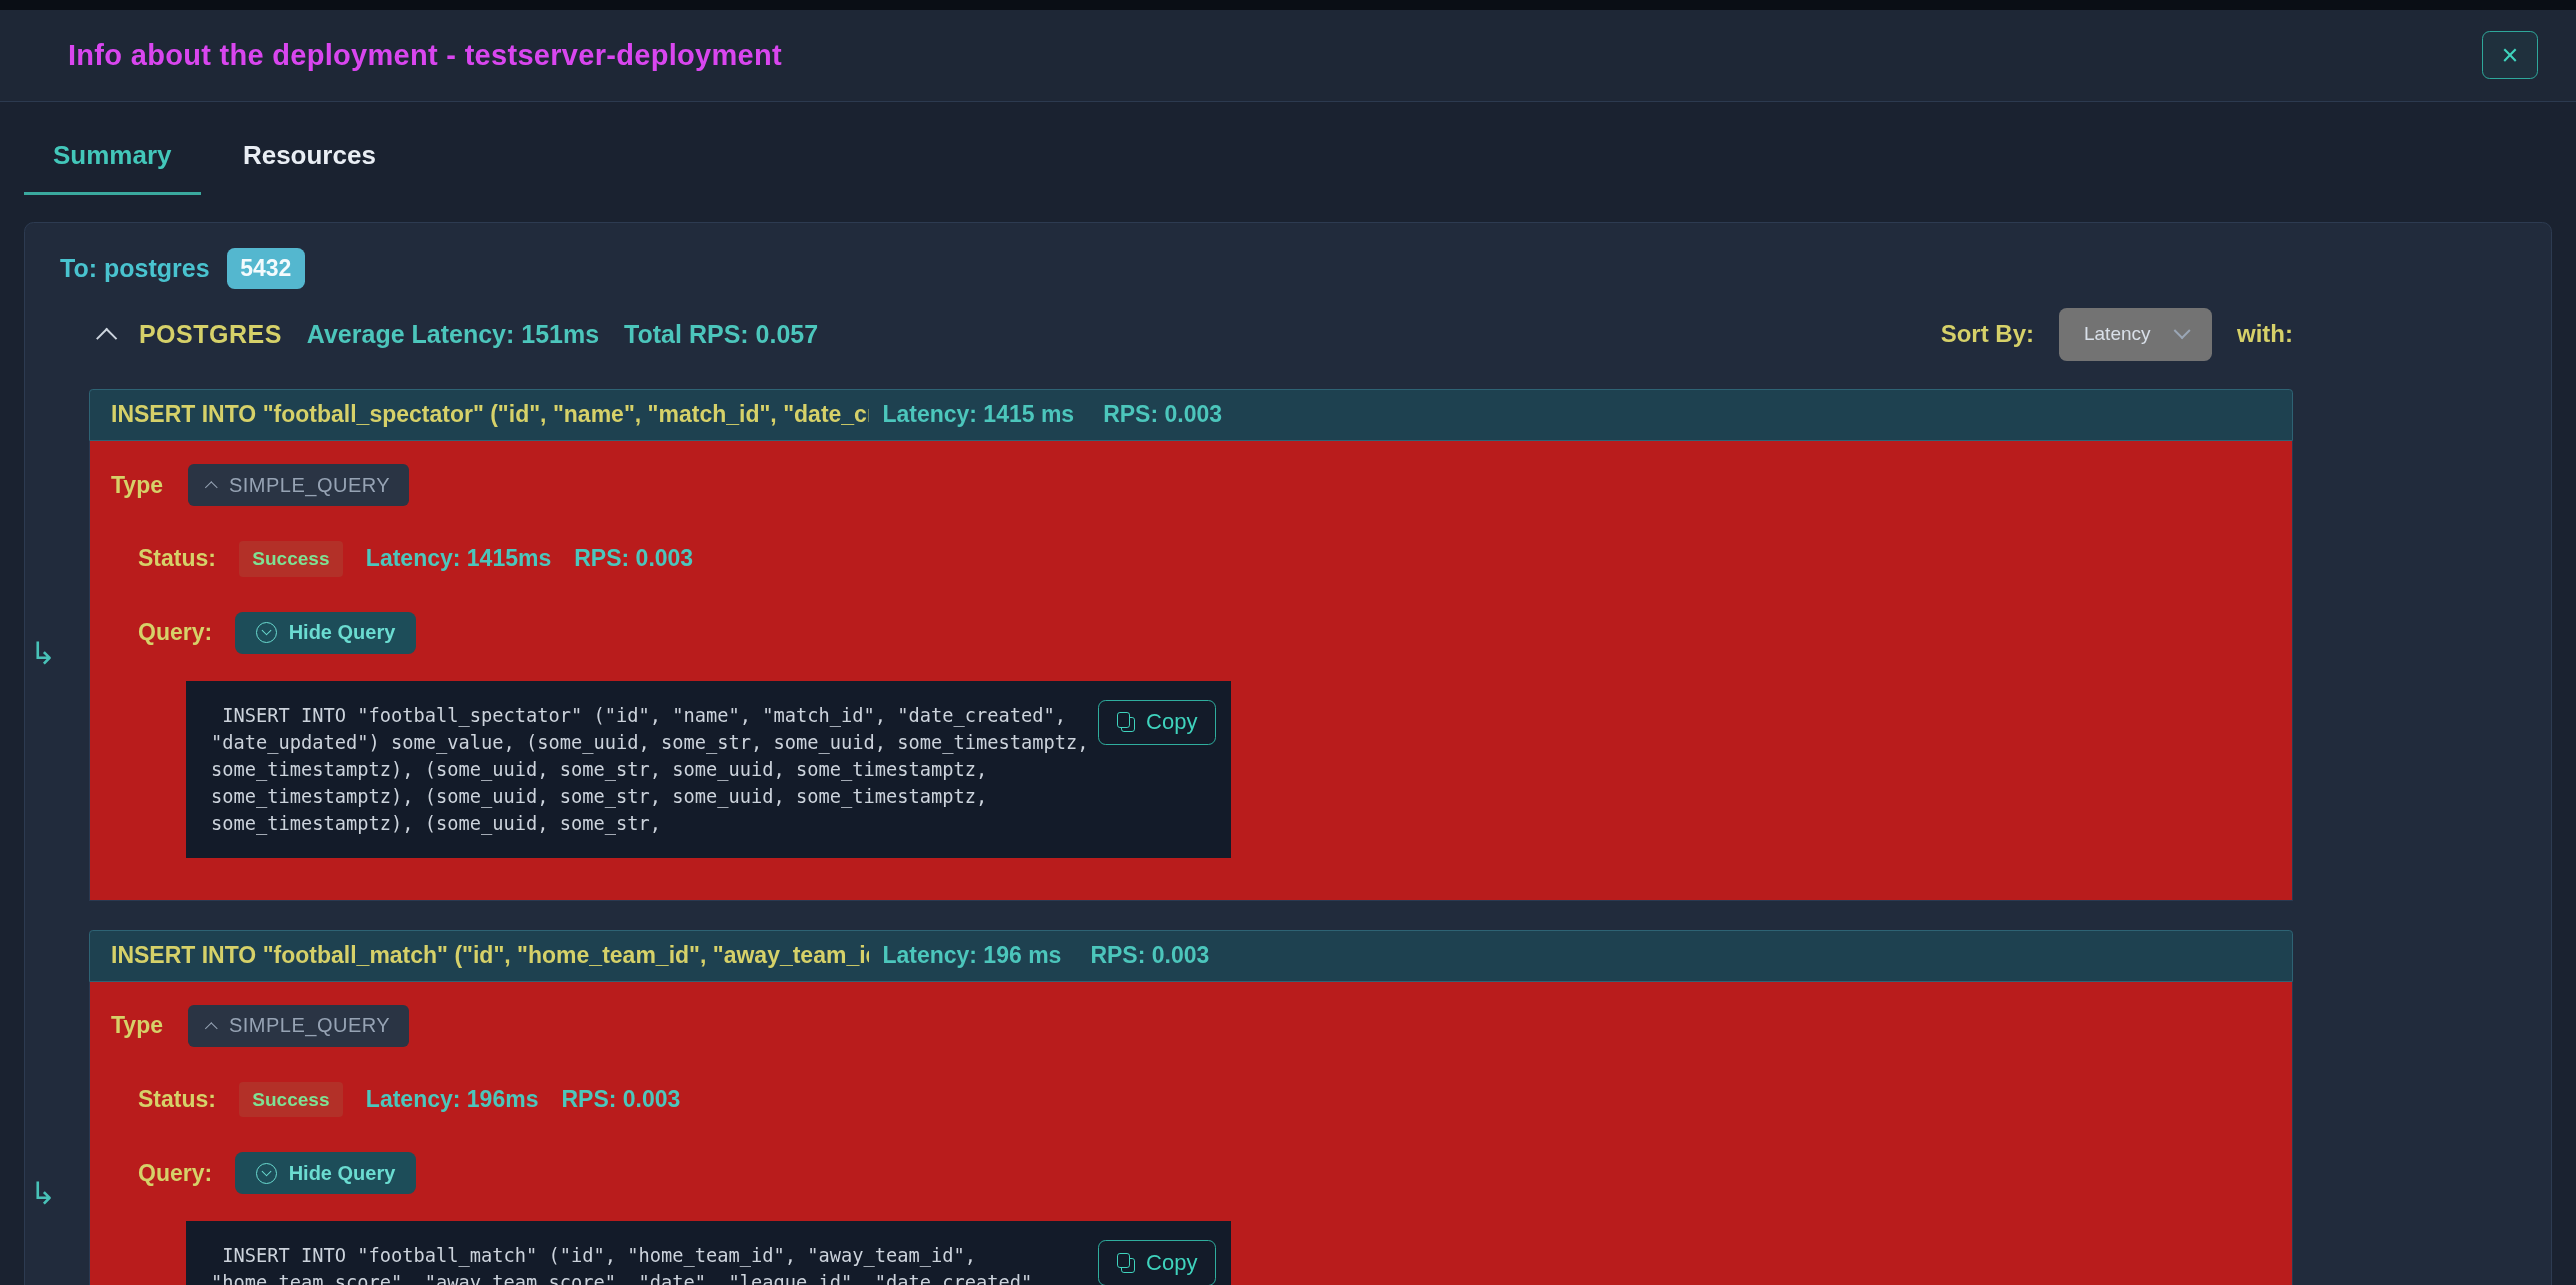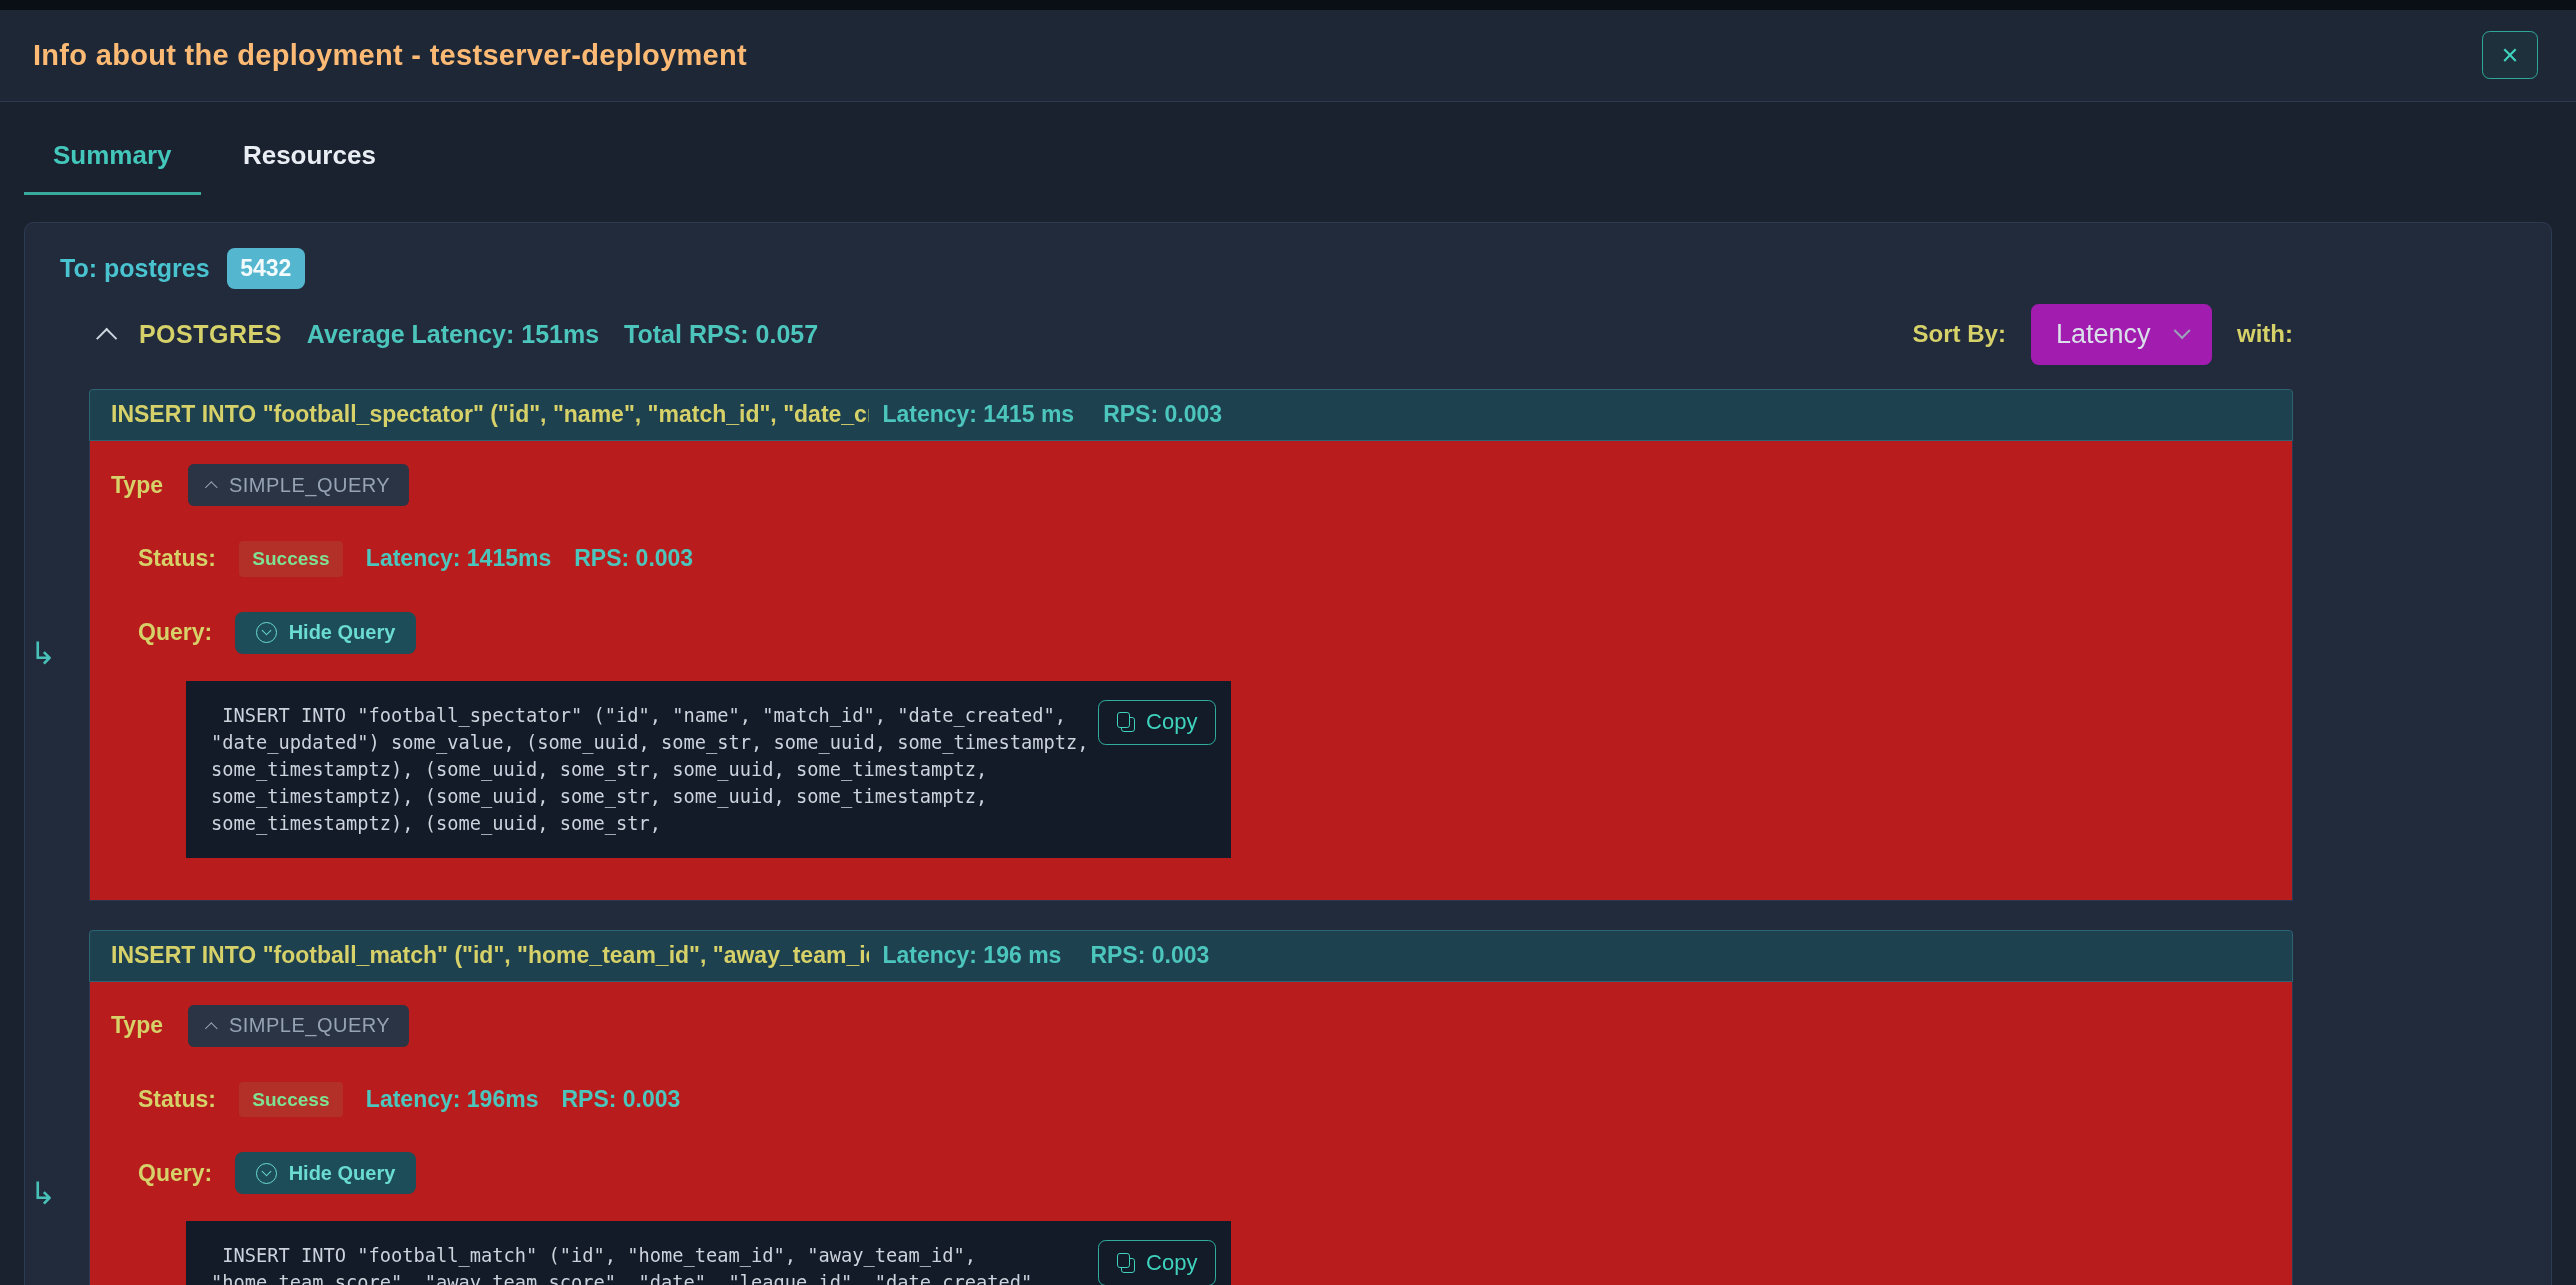--- a/index.html
+++ b/index.html
@@ -11,21 +11,21 @@
     color: #e8eef4;
   }
   .top-strip { height: 9.6px; background: #0a0e15; }
 
   
   .modal-header {
     height: 92px; background: #1e2736; border-bottom: 1px solid #2c3a4f;
     display: flex; align-items: center; justify-content: space-between;
     padding: 0 38px 0 33px;
   }
-  .modal-title { font-size: 29px; font-weight: bold; color: #fdba74; letter-spacing: 0.3px; }
+  .modal-title { font-size: 29px; font-weight: bold; color: #d946ef; letter-spacing: 0.3px; margin-left: 35px; }
   .close-btn {
     width: 56px; height: 48px; border: 1.9px solid #2ea89b; border-radius: 7.7px;
     background: rgba(46,168,155,0.08); color: #3fd3bd; font-size: 29px; line-height: 1;
     display: flex; align-items: center; justify-content: center; cursor: pointer;
     font-family: "Liberation Sans", sans-serif;
   }
 
   
   .tabs { display: flex; gap: 13.4px; padding: 38px 0 0 24px; }
   .tab {
@@ -58,22 +58,22 @@
     width: 15.3px; height: 15.3px; border-left: 2.9px solid #cdd5de; border-top: 2.9px solid #cdd5de;
     transform: rotate(45deg); margin-top: 7.7px; cursor: pointer;
   }
   .db-name { color: #d6d169; font-size: 25px; font-weight: bold; letter-spacing: 0.5px; }
   .sec-stat { color: #4cc6bc; font-size: 25px; font-weight: 600; }
   .sec-stat.bold { font-weight: bold; }
   .section-right { display: flex; align-items: center; gap: 25px; }
   .sort-label { color: #d6d169; font-size: 24px; font-weight: 600; }
   .dropdown {
     display: flex; align-items: center; gap: 25px;
-    background: #a21caf; border: none; border-radius: 7.7px;
-    padding: 15.3px 25px; color: #d9e0e9; font-size: 27px; cursor: pointer;
+    background: #737373; border: none; border-radius: 7.7px;
+    padding: 15.3px 25px; color: #d9e0e9; font-size: 19px; cursor: pointer;
     font-family: "Liberation Sans", sans-serif;
   }
   .chev-down {
     width: 11.5px; height: 11.5px; border-left: 2.9px solid #9aa6b5; border-bottom: 2.9px solid #9aa6b5;
     transform: rotate(-45deg); margin-top: -7.7px;
   }
 
   
   .card-wrap { position: relative; margin-bottom: 29px; }
   .return-arrow { position: absolute; left: -59px; top: 48%; color: #48c2b8; font-size: 31px; }

